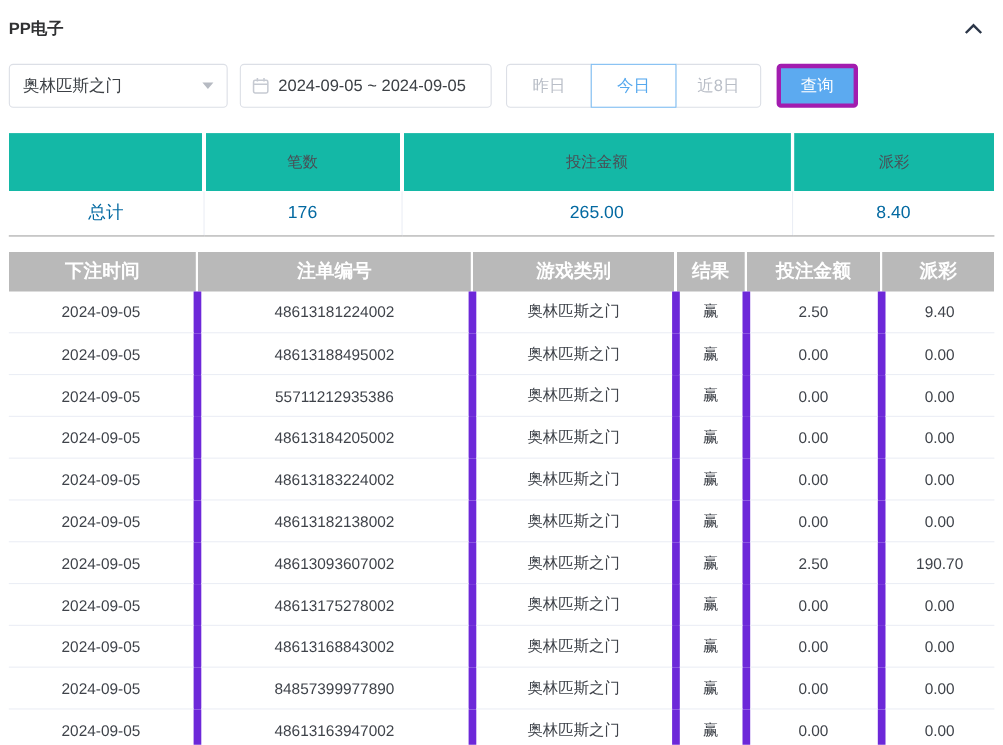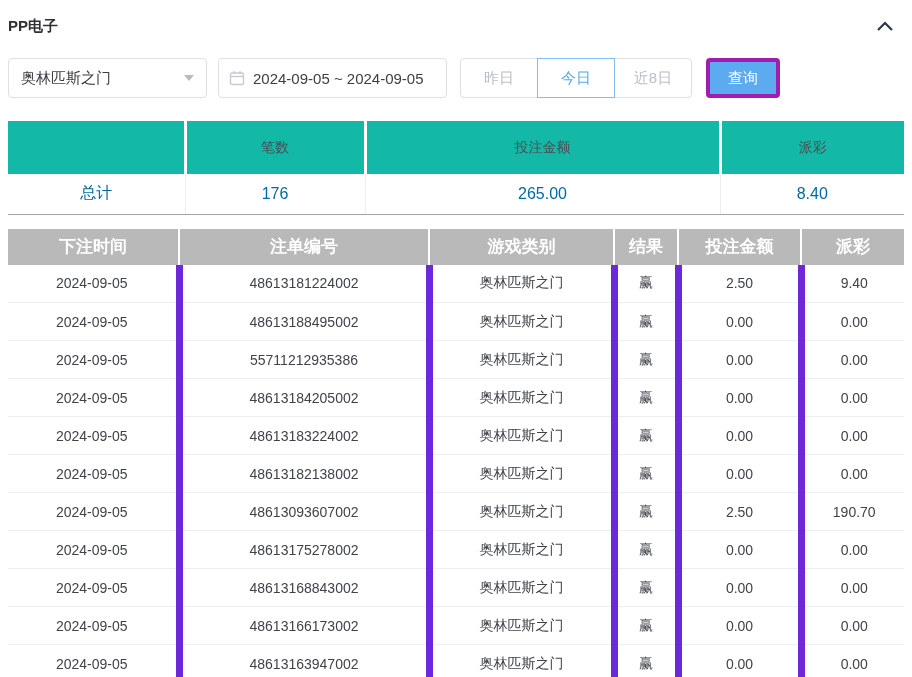--- a/index.html
+++ b/index.html
@@ -221,21 +221,21 @@
         <tr>
           <td>2024-09-05</td>
           <td>48613168843002</td>
           <td>奥林匹斯之门</td>
           <td>赢</td>
           <td>0.00</td>
           <td>0.00</td>
         </tr>
         <tr>
           <td>2024-09-05</td>
-          <td>48613166173002</td>
+          <td>84857399977890</td>
           <td>奥林匹斯之门</td>
           <td>赢</td>
           <td>0.00</td>
           <td>0.00</td>
         </tr>
         <tr>
           <td>2024-09-05</td>
           <td>48613163947002</td>
           <td>奥林匹斯之门</td>
           <td>赢</td>

